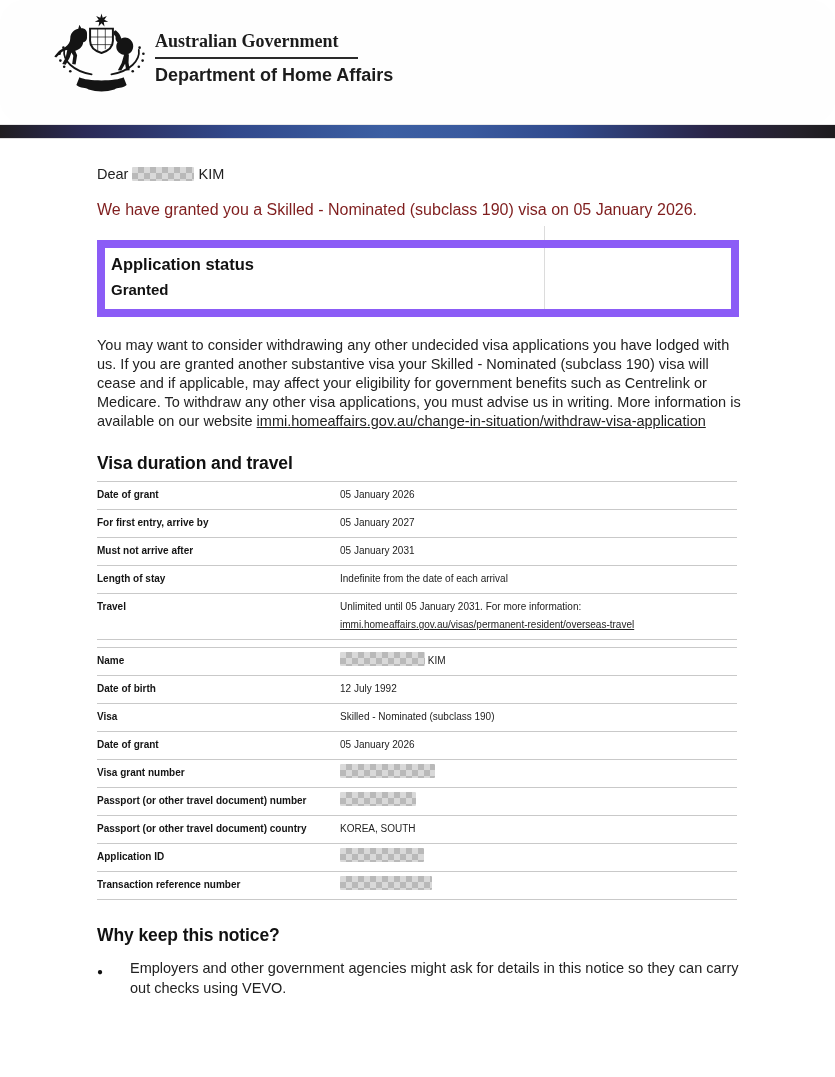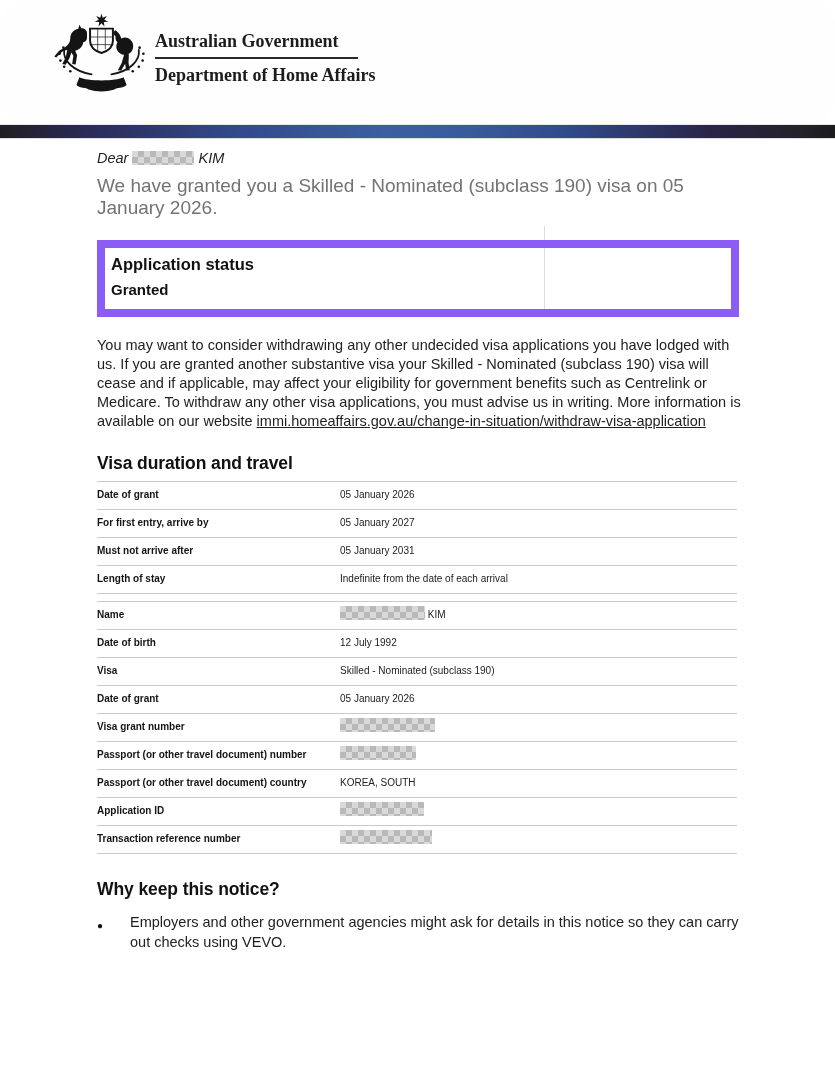--- a/index.html
+++ b/index.html
@@ -15,35 +15,35 @@
   
   .header { position:relative; height:124px; background:#fefefe;border-radius:24px; }
   .coat-of-arms { position:absolute; left:52px; top:7px; }
   .agency { position:absolute; left:155px; top:31px; display:inline-block; }
   .agency-line1 {
     font-family:"Liberation Serif","DejaVu Serif",serif;
     font-weight:bold; font-size:18px; color:#1c1c1c; white-space:nowrap;
   }
   .agency-sep { height:1.5px; background:#2a2a2a; margin:5px 0 6px 0; width:203px; }
   .agency-line2 {
-    font-family:Liberation Serif, serif;
+    font-family:Liberation Sans, sans-serif;
     font-weight:bold; font-size:18px; color:#1c1c1c; white-space:nowrap;
   }
   .accent-bar {
     height:15px; width:835px;
     border-top:1px solid #e8e8e8; border-bottom:1px solid #dedede;
     background:linear-gradient(to right,
       #201e21 0%, #2b2a56 10%, #32498b 28%, #3c5fa2 46%, #3a5a9e 56%,
       #314a8c 68%, #2a2547 85%, #242129 96%, #1d1b1e 100%);
   }
 
   
   .content { padding:0 98px 0 97px; }
-  .greeting { margin-top:11px; font-size:14.5px; color:#222;font-style:italic; }
-  .intro { margin-top:9px; font-size:19px; color:#737373; }
+  .greeting { margin-top:27px; font-size:14.5px; color:#222; }
+  .intro { margin-top:19px; font-size:16px; color:#7f1d1d; }
 
   .redacted {
     display:inline-block; height:14px; vertical-align:-2px;
     background:repeating-conic-gradient(#b9b9b9 0% 25%, #d9d9d9 25% 50%) 0 0 / 12px 12px;
     filter:blur(0.5px); border-radius:1px;
   }
 
   .status-wrap { position:relative; margin-top:21px; }
   .status-scanline { position:absolute; left:447px; top:-14px; bottom:0; width:1px; background:#dcdcdc; }
   .status-box { position:relative; border:8px solid #8b5cf6; width:642px; padding:7px 8px 11px 6px; background:transparent; }
@@ -156,20 +156,24 @@
         <td class="v">05 January 2027</td>
       </tr>
       <tr>
         <td class="k">Must not arrive after</td>
         <td class="v">05 January 2031</td>
       </tr>
       <tr>
         <td class="k">Length of stay</td>
         <td class="v">Indefinite from the date of each arrival</td>
       </tr>
+      <tr>
+        <td class="k">Travel</td>
+        <td class="v"><span>Unlimited until 05 January 2031. For more information: </span><span class="link">immi.homeaffairs.gov.au/visas/permanent-resident/overseas-travel</span></td>
+      </tr>
     </tbody>
       </table>
 
     <table class="kv">
       <tbody>
           <tr>
         <td class="k">Name</td>
         <td class="v"><span class="redacted" style="width:85px"></span> <span>KIM</span></td>
       </tr>
       <tr>

